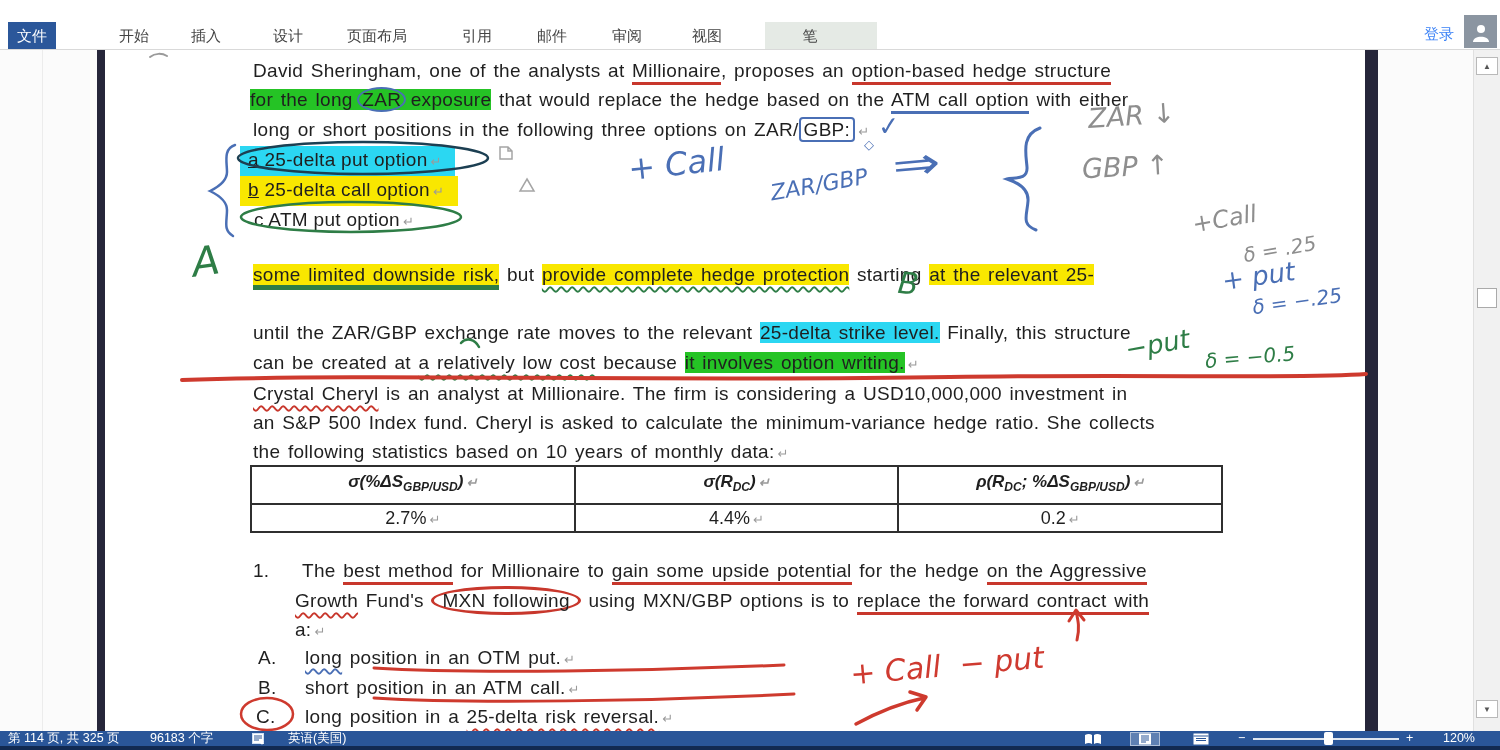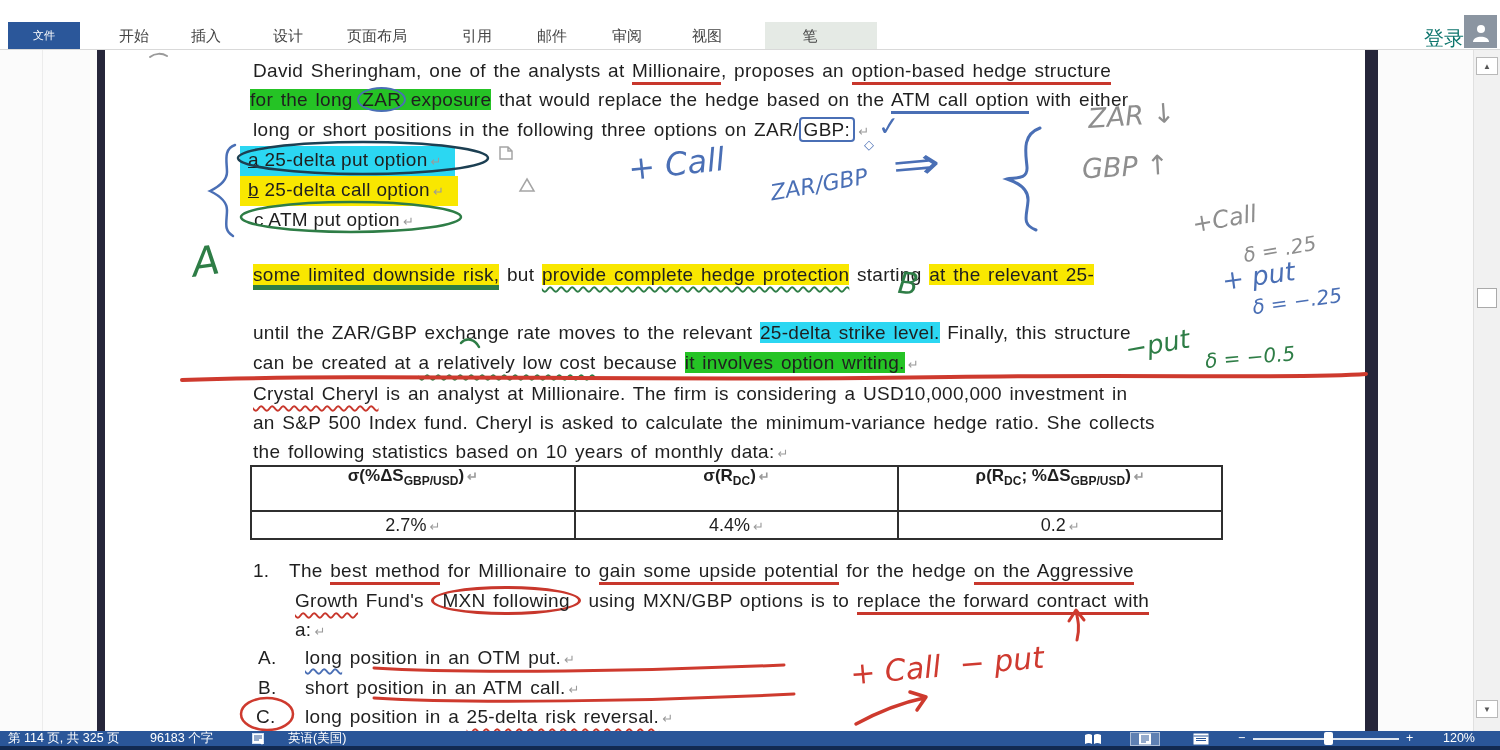--- a/index.html
+++ b/index.html
@@ -3,28 +3,28 @@
 <meta charset="utf-8">
 <style>
   * { margin:0; padding:0; box-sizing:border-box; }
   html,body { width:1500px; height:750px; overflow:hidden; background:#fff;
               font-family:"Liberation Sans", sans-serif; }
   .screen { position:relative; width:1500px; height:750px; background:#fdfdfd; }
 
   
   .ribbon { position:absolute; top:0; left:0; width:1500px; height:50px;
             background:#ffffff; border-bottom:1px solid #d9d9d9; }
-  .file-tab { position:absolute; left:8px; top:22px; width:72px; height:27px;
-              background:#2b579a; color:#fff; font-size:11px; text-align:center;
+  .file-tab { position:absolute; left:8px; top:22px; width:48px; height:27px;
+              background:#2b579a; color:#fff; font-size:15px; text-align:center;
               line-height:27px; cursor:default; }
   .rtab { position:absolute; top:22px; height:27px; line-height:27px; font-size:15px;
           color:#444; transform:translateX(-50%); white-space:nowrap; }
   .pen-bg { position:absolute; left:765px; top:22px; width:112px; height:27px;
             background:#e5eae5; }
-  .signin { position:absolute; left:1424px; top:25px; font-size:20px; color:#0f766e; }
+  .signin { position:absolute; left:1424px; top:25px; font-size:15px; color:#3b82f6; }
   .avatar { position:absolute; left:1464px; top:15px; width:33px; height:33px;
             background:#8b95a1; display:flex; align-items:center; justify-content:center; }
 
   
   .doc-area { position:absolute; top:50px; left:0; width:1500px; height:681px;
               background:#fbfbfb; overflow:hidden; }
   .nav-line { position:absolute; left:42px; top:0; width:1px; height:681px; background:#ececec; }
   .page-edge-l { position:absolute; left:97px; top:0; width:8px; height:681px; background:#26263a; }
   .page-edge-r { position:absolute; left:1365px; top:0; width:13px; height:681px; background:#26263a; }
   .page { position:absolute; left:105px; top:0; width:1260px; height:681px; background:#ffffff; }
@@ -47,21 +47,21 @@
   .box-b { border:2px solid #4a6fb5; border-radius:4px; padding:0 3px; }
   .crc-r { border:3px solid #c8372c; border-radius:50%; padding:1px 8px; }
   .ret  { color:#9a9a9a; font-size:13px; margin-left:3px; letter-spacing:0; }
   .opt  { position:absolute; white-space:nowrap; font-size:19px; letter-spacing:.3px;
           line-height:24px; padding:2px 14px 2px 8px; color:#1f1f1f; }
 
   
   .qtable { position:absolute; left:250px; top:415px; width:973px;
             border:2px solid #2f2f2f; background:#fff; }
   .trow { display:flex; }
-  .trow.head .tcell { font-weight:bold; font-size:17px; height:43px; line-height:18px; }
+  .trow.head .tcell { font-weight:bold; font-size:17px; height:36px; line-height:29px;font-style:italic; }
   .tcell { flex:1; text-align:center; font-size:18px; height:26px; line-height:26px;
            border-right:2px solid #2f2f2f; color:#1f1f1f; white-space:nowrap; }
   .tcell:last-child { border-right:none; }
   .trow.head { border-bottom:2px solid #2f2f2f; }
   .sub { font-size:12px; vertical-align:-4px; letter-spacing:0; }
 
   
   .hw { position:absolute; font-family:"DejaVu Sans", sans-serif; font-style:italic;
         white-space:pre; pointer-events:none; line-height:1; }
   .ann-svg { position:absolute; inset:0; pointer-events:none; }
@@ -168,21 +168,21 @@
         <div class="tcell"><span>ρ(R</span><span class="sub b">DC</span><span>; %ΔS</span><span class="sub b">GBP/USD</span><span>)</span><span class="ret">↵</span></div>
       </div>
       <div class="trow">
         <div class="tcell"><span>2.7%</span><span class="ret">↵</span></div>
         <div class="tcell"><span>4.4%</span><span class="ret">↵</span></div>
         <div class="tcell"><span>0.2</span><span class="ret">↵</span></div>
       </div>
     </div>
 
     <div class="ln" style="left:253px; top:508px">1.</div>
-    <div class="ln" style="left:289px; top:508px">
+    <div class="ln" style="left:302px; top:508px">
       <span>The </span><span class="ulr">best method</span><span> for Millionaire to </span><span class="ulr">gain some upside potential</span><span> for the hedge </span><span class="ulr">on the Aggressive</span>
     </div>
     <div class="ln" style="left:295px; top:538px">
       <span class="wvr">Growth</span><span> Fund's </span><span class="crc-r">MXN following</span><span> using MXN/GBP options is to </span><span class="ulr">replace the forward contract with</span>
     </div>
     <div class="ln" style="left:295px; top:567px">
       <span>a:</span><span class="ret">↵</span>
     </div>
 
     <div class="ln" style="left:258px; top:595px">A.</div>

